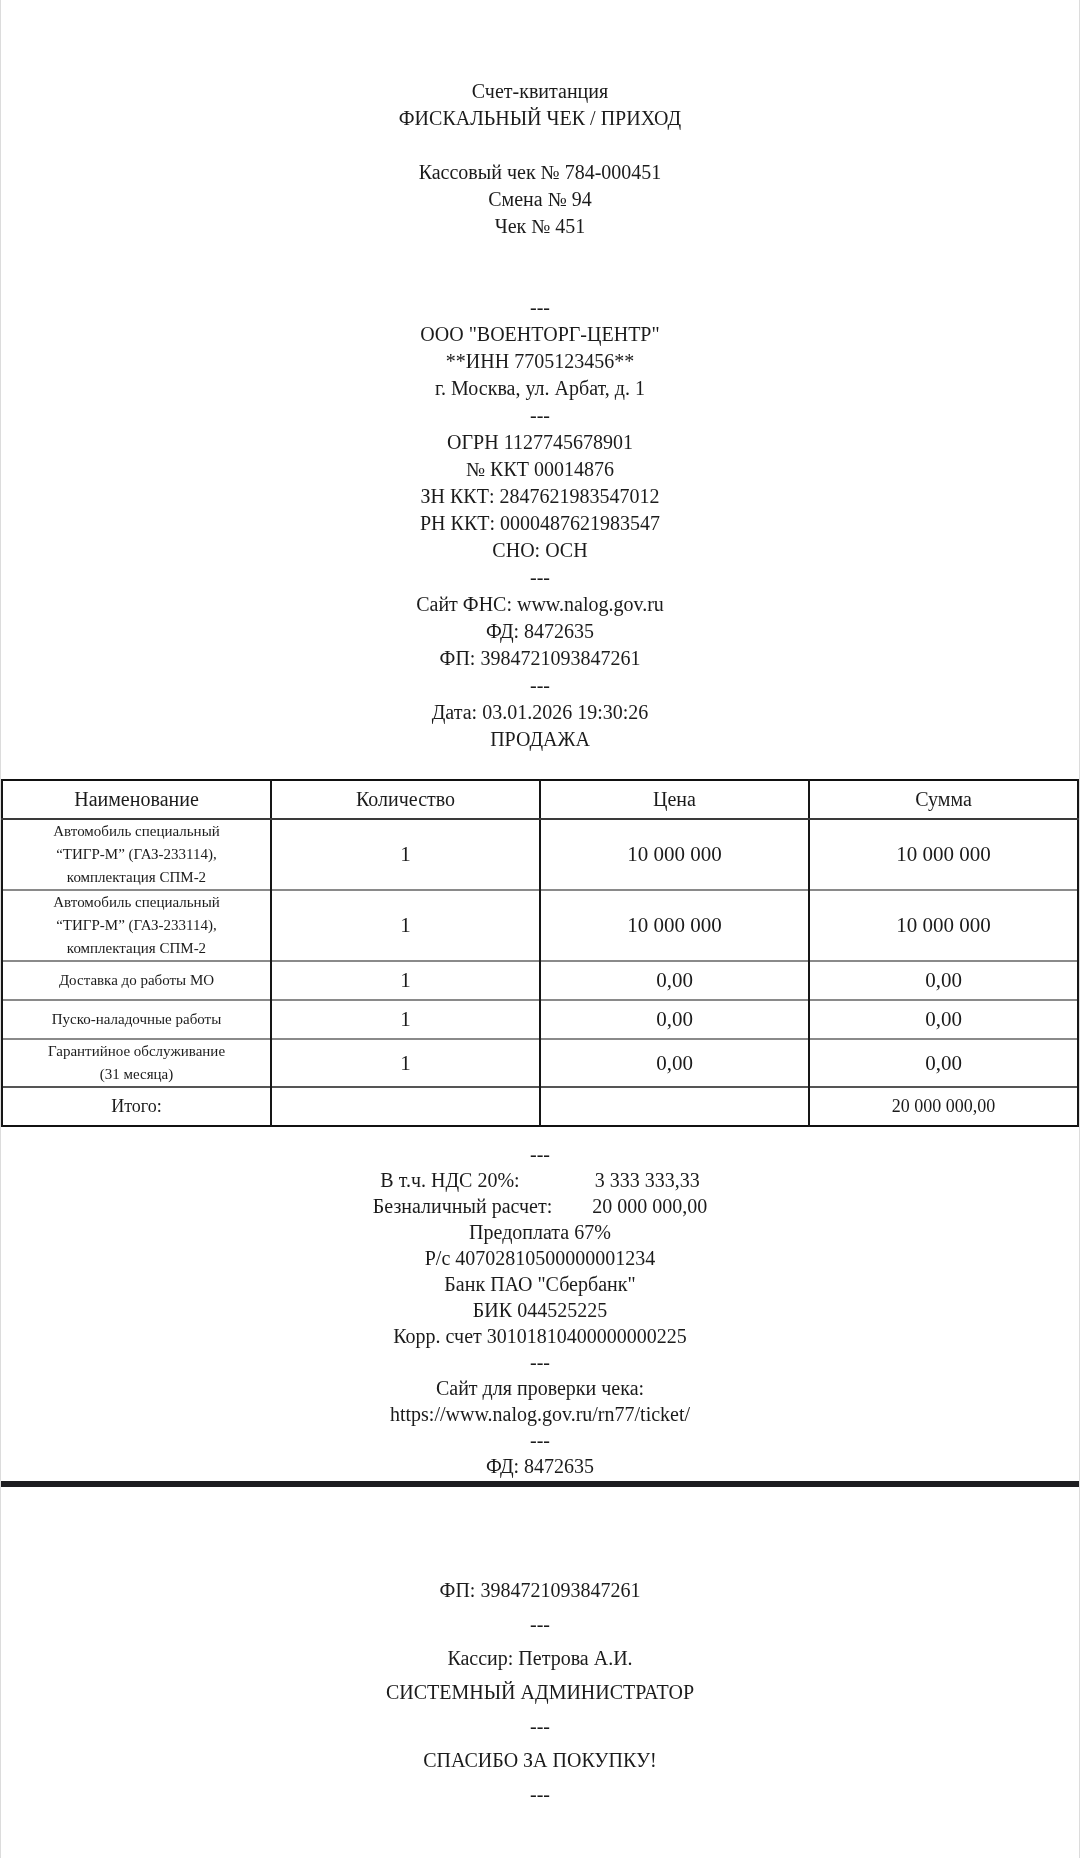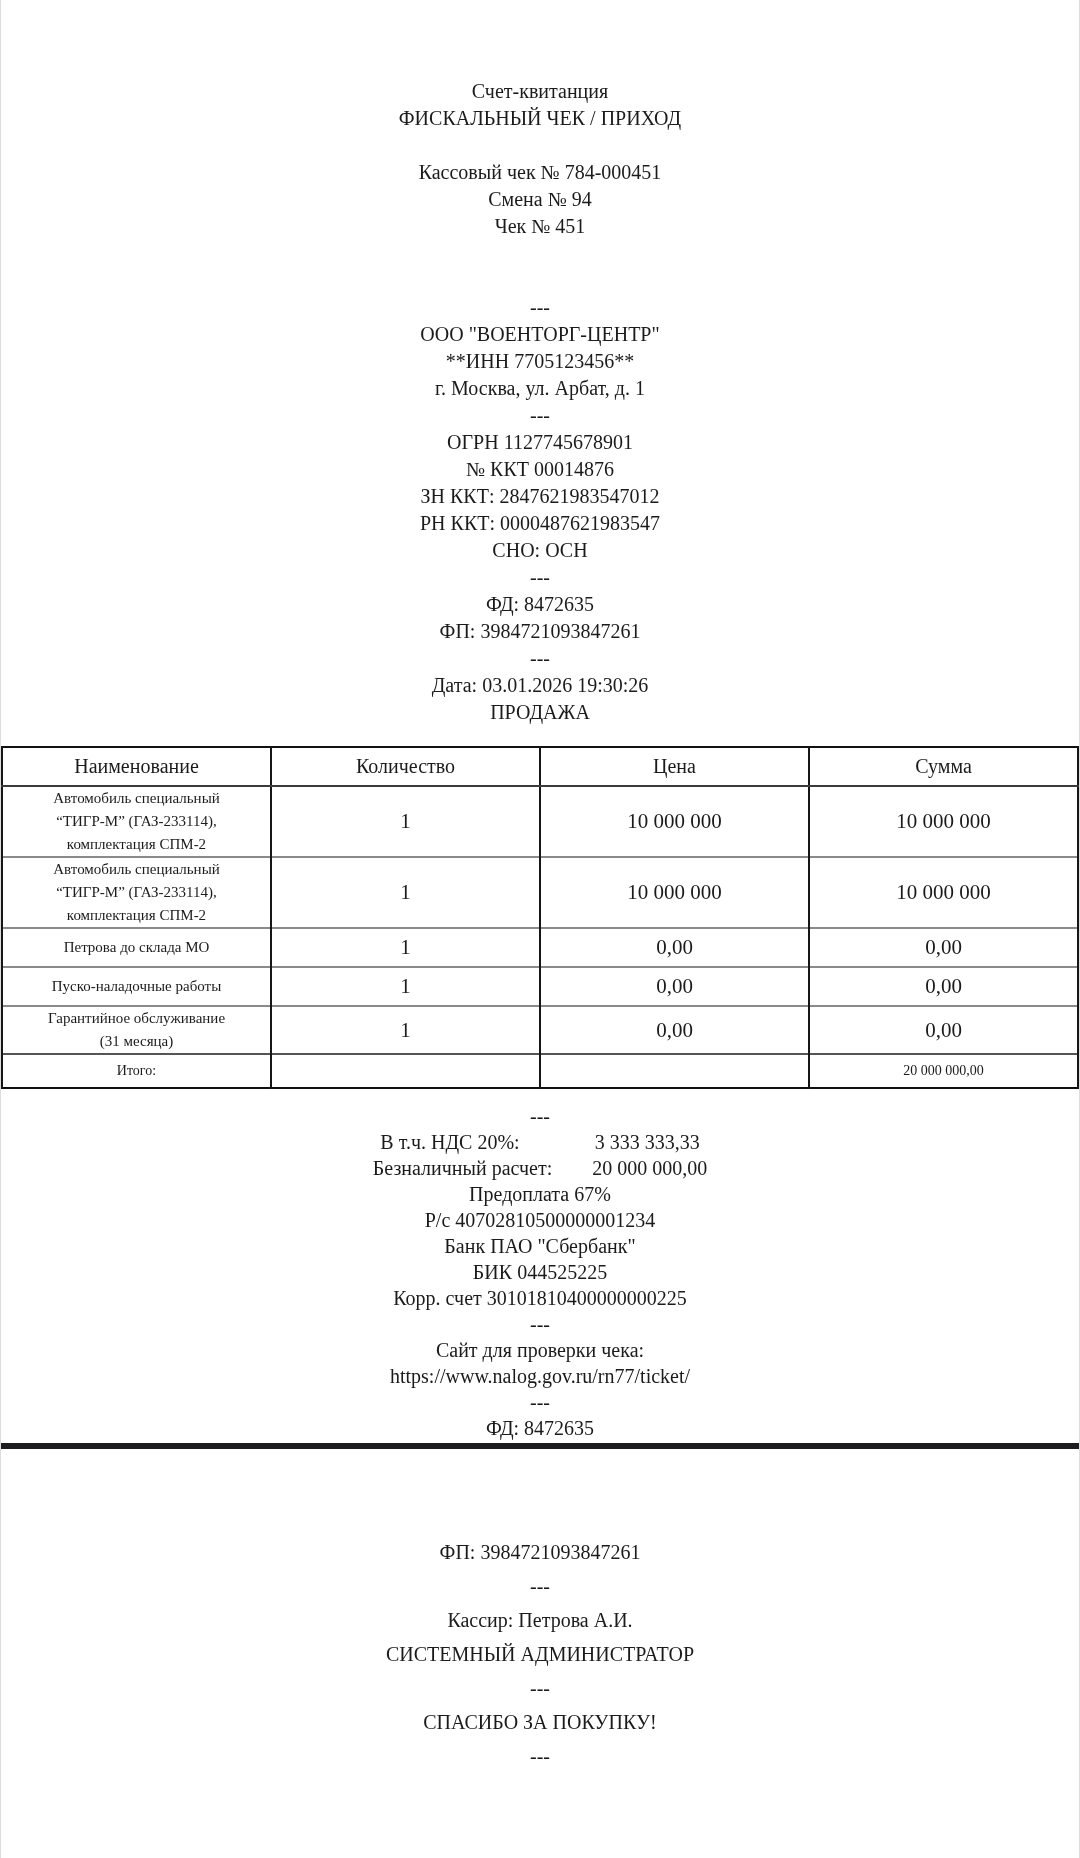--- a/index.html
+++ b/index.html
@@ -24,21 +24,21 @@
   .top-block { padding-top: 78px; }
   .top-block .line { height: 27px; line-height: 27px; }
   .middle-block { margin-top: 14px; }
   .middle-block .line { height: 26px; line-height: 26px; }
   .bottom-block { padding-top: 86px; }
   .bottom-block .line { height: 34px; line-height: 34px; }
 
   table.items {
     width: 100%;
     border-collapse: collapse;
-    margin-top: 20px;
+    margin-top: 26px;
     border: 2px solid #111111;
     table-layout: fixed;
   }
   table.items th, table.items td {
     border-left: 2px solid #161616;
     border-right: 2px solid #161616;
     text-align: center;
     vertical-align: middle;
   }
   table.items th {
@@ -53,21 +53,21 @@
     line-height: 23px;
     padding: 0 14px;
     white-space: pre-line;
   }
   td.cell-num {
     font-size: 21px;
     padding: 6px 4px;
   }
   tr.total-row td {
     border-top: 2px solid #555555;
-    font-size: 14px;
+    font-size: 18px;
     padding: 8px 4px;
   }
   .thick-divider {
     margin-top: 2px;
     height: 6px;
     width: 1080px;
     margin-left: -1px;
     background: #1d1d20;
   }
 </style>
@@ -87,20 +87,21 @@
     <div class="line">ООО "ВОЕНТОРГ-ЦЕНТР"</div>
     <div class="line">**ИНН 7705123456**</div>
     <div class="line">г. Москва, ул. Арбат, д. 1</div>
     <div class="line">---</div>
     <div class="line">ОГРН 1127745678901</div>
     <div class="line">№ ККТ 00014876</div>
     <div class="line">ЗН ККТ: 2847621983547012</div>
     <div class="line">РН ККТ: 0000487621983547</div>
     <div class="line">СНО: ОСН</div>
     <div class="line">---</div>
+    <div class="line">Сайт ФНС: www.nalog.gov.ru</div>
     <div class="line">ФД: 8472635</div>
     <div class="line">ФП: 3984721093847261</div>
     <div class="line">---</div>
     <div class="line">Дата: 03.01.2026 19:30:26</div>
     <div class="line">ПРОДАЖА</div>
   </div>
 
 <table class="items">
   <thead>
     <tr>
@@ -121,21 +122,21 @@
       </tr>
       <tr>
         <td class="cell-name">Автомобиль специальный
 “ТИГР-М” (ГАЗ-233114),
 комплектация СПМ-2</td>
         <td class="cell-num">1</td>
         <td class="cell-num">10 000 000</td>
         <td class="cell-num">10 000 000</td>
       </tr>
       <tr>
-        <td class="cell-name">Петрова до склада МО</td>
+        <td class="cell-name">Доставка до работы МО</td>
         <td class="cell-num">1</td>
         <td class="cell-num">0,00</td>
         <td class="cell-num">0,00</td>
       </tr>
       <tr>
         <td class="cell-name">Пуско-наладочные работы</td>
         <td class="cell-num">1</td>
         <td class="cell-num">0,00</td>
         <td class="cell-num">0,00</td>
       </tr>

